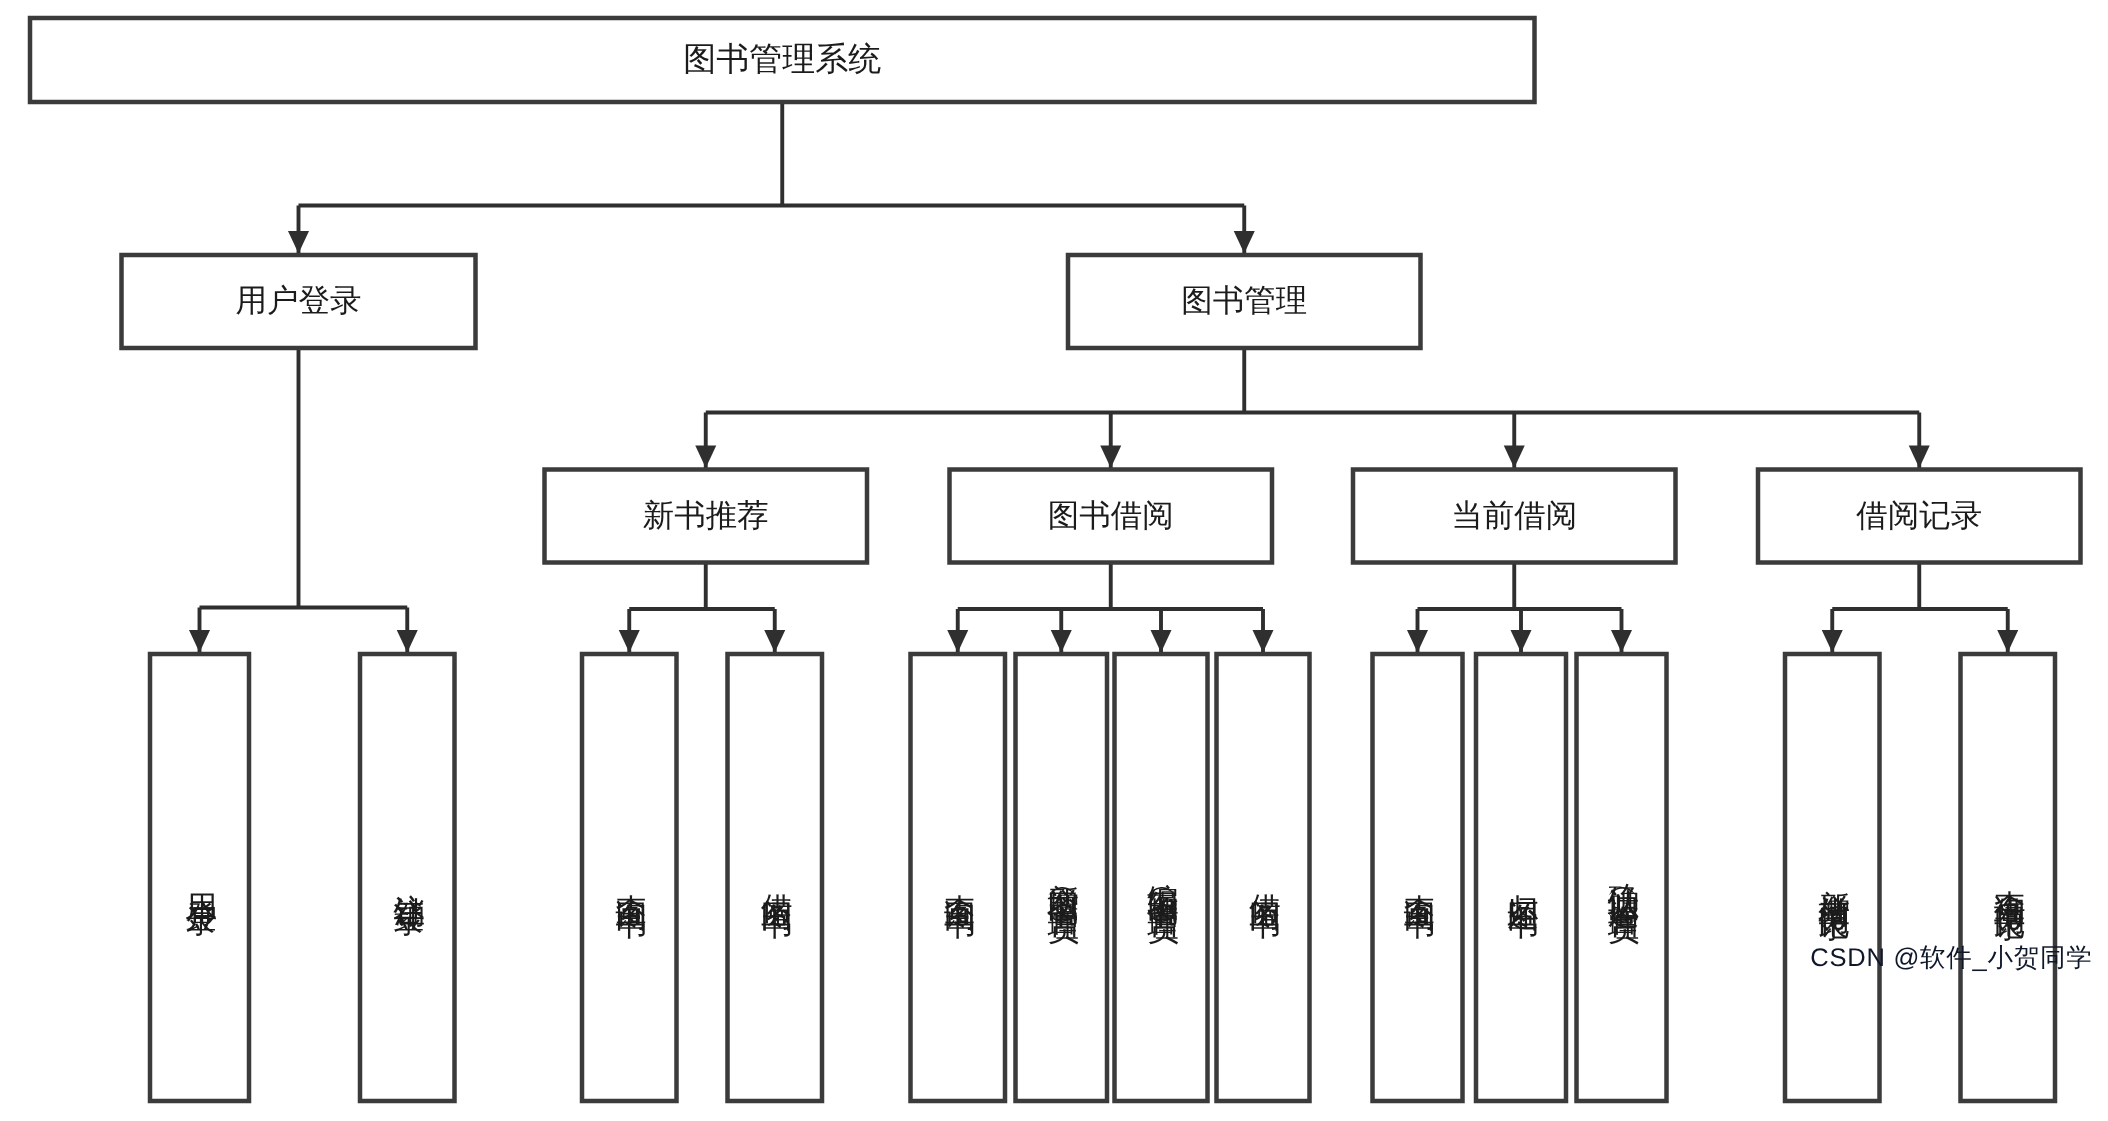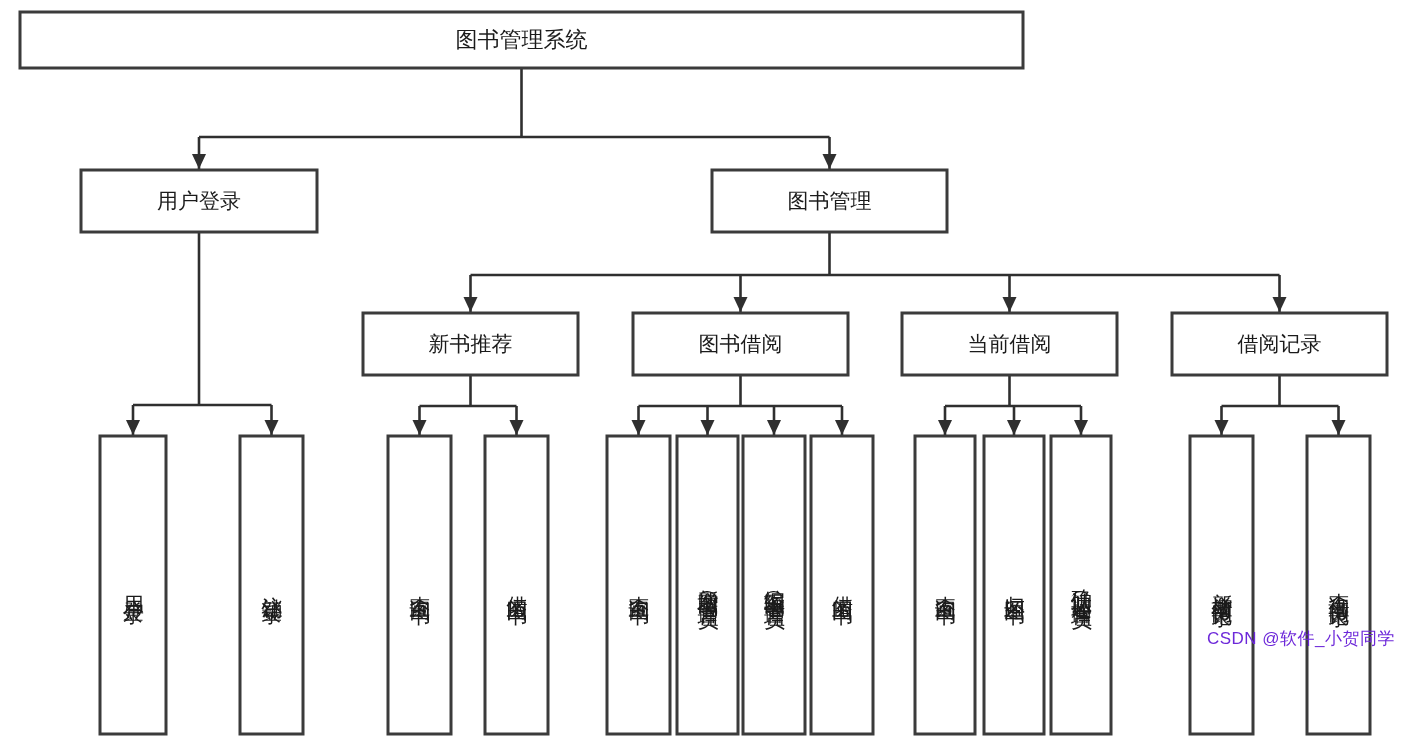--- a/index.html
+++ b/index.html
@@ -35,21 +35,21 @@
     align-items:center;
     justify-content:center;
     white-space:pre-wrap;
     pointer-events:none;
   }
   .watermark{
     position:absolute;
     right:10px;bottom:6px;
     font-family:"Liberation Sans","DejaVu Sans",sans-serif;
     font-size:17px;
-    color:#6d28d9;
+    color:#0f172a;
     letter-spacing:.5px;
     user-select:none;
   }
 </style>
 </head>
 <body>
 
 <div id="diagram-root">
 
   <svg class="canvas" id="canvas" viewBox="0 0 1405 747">

